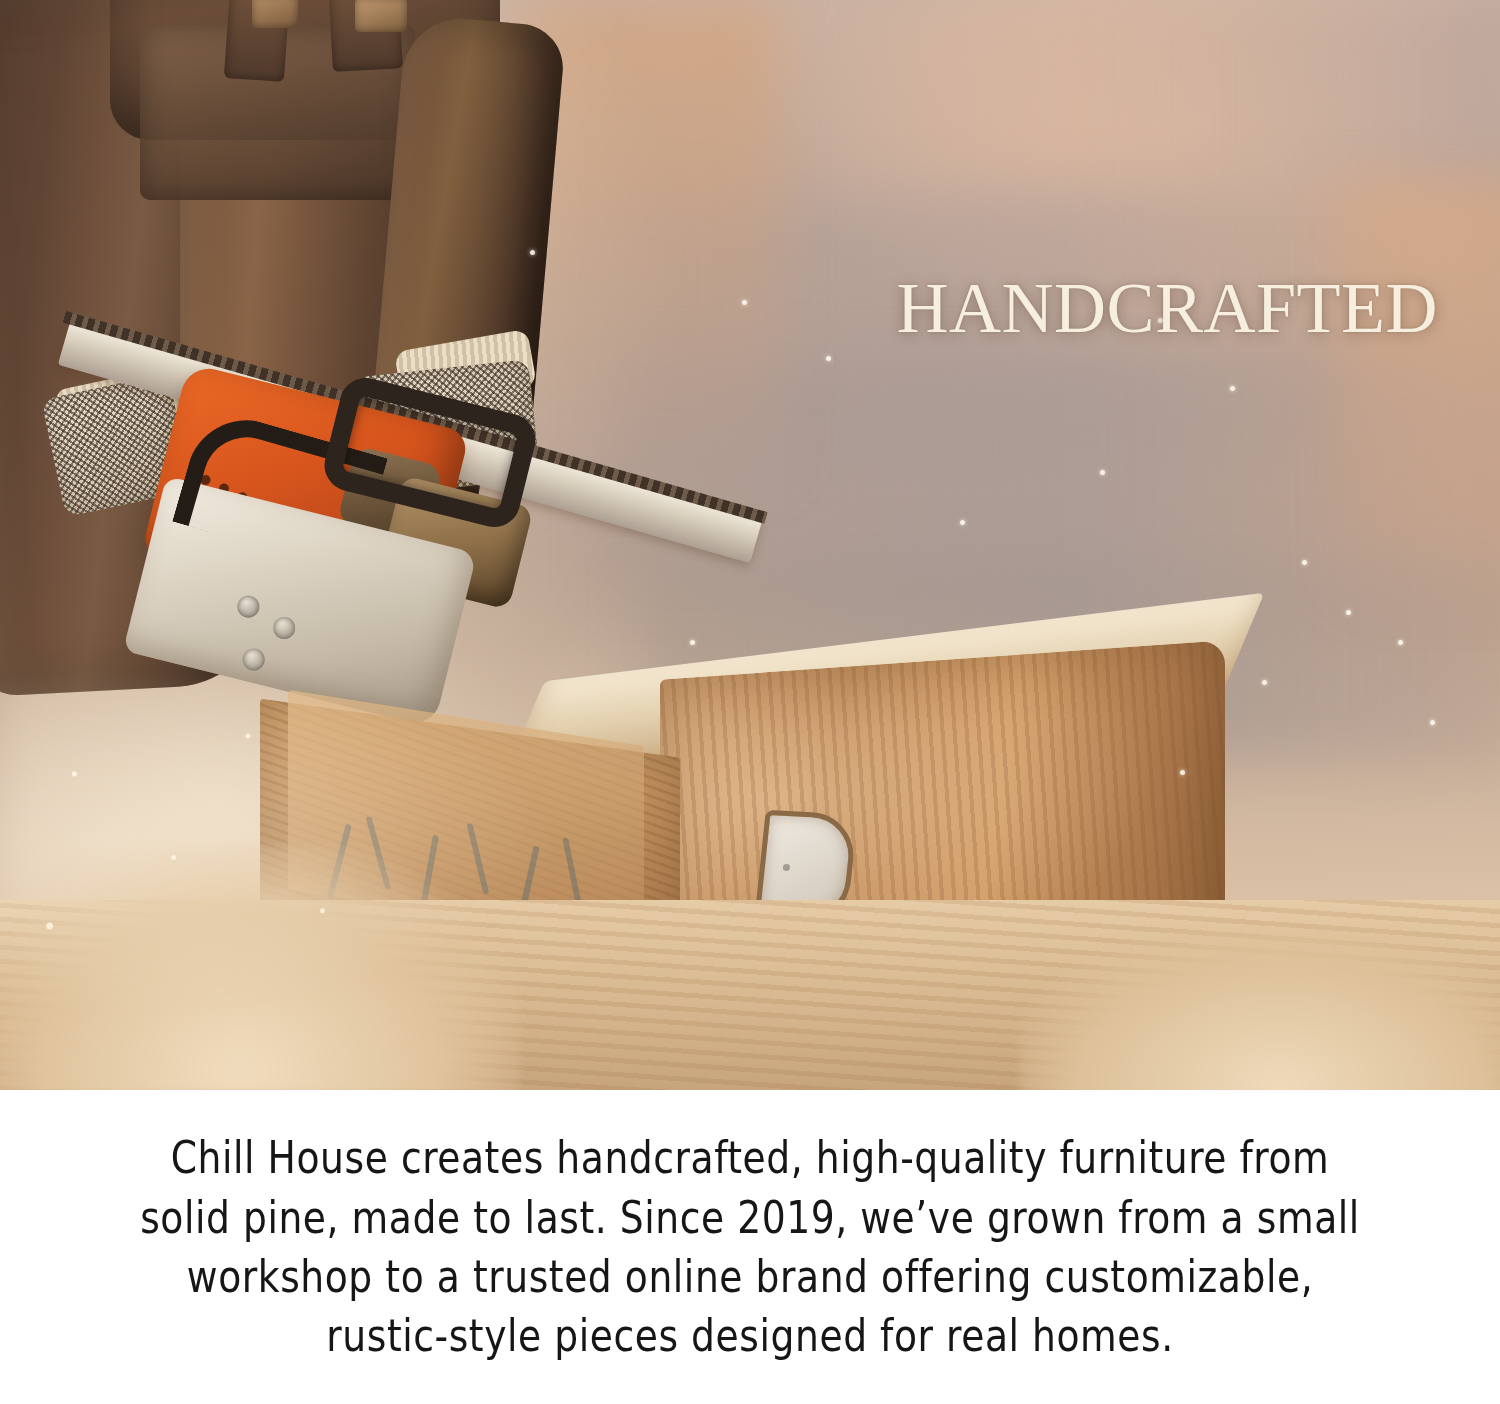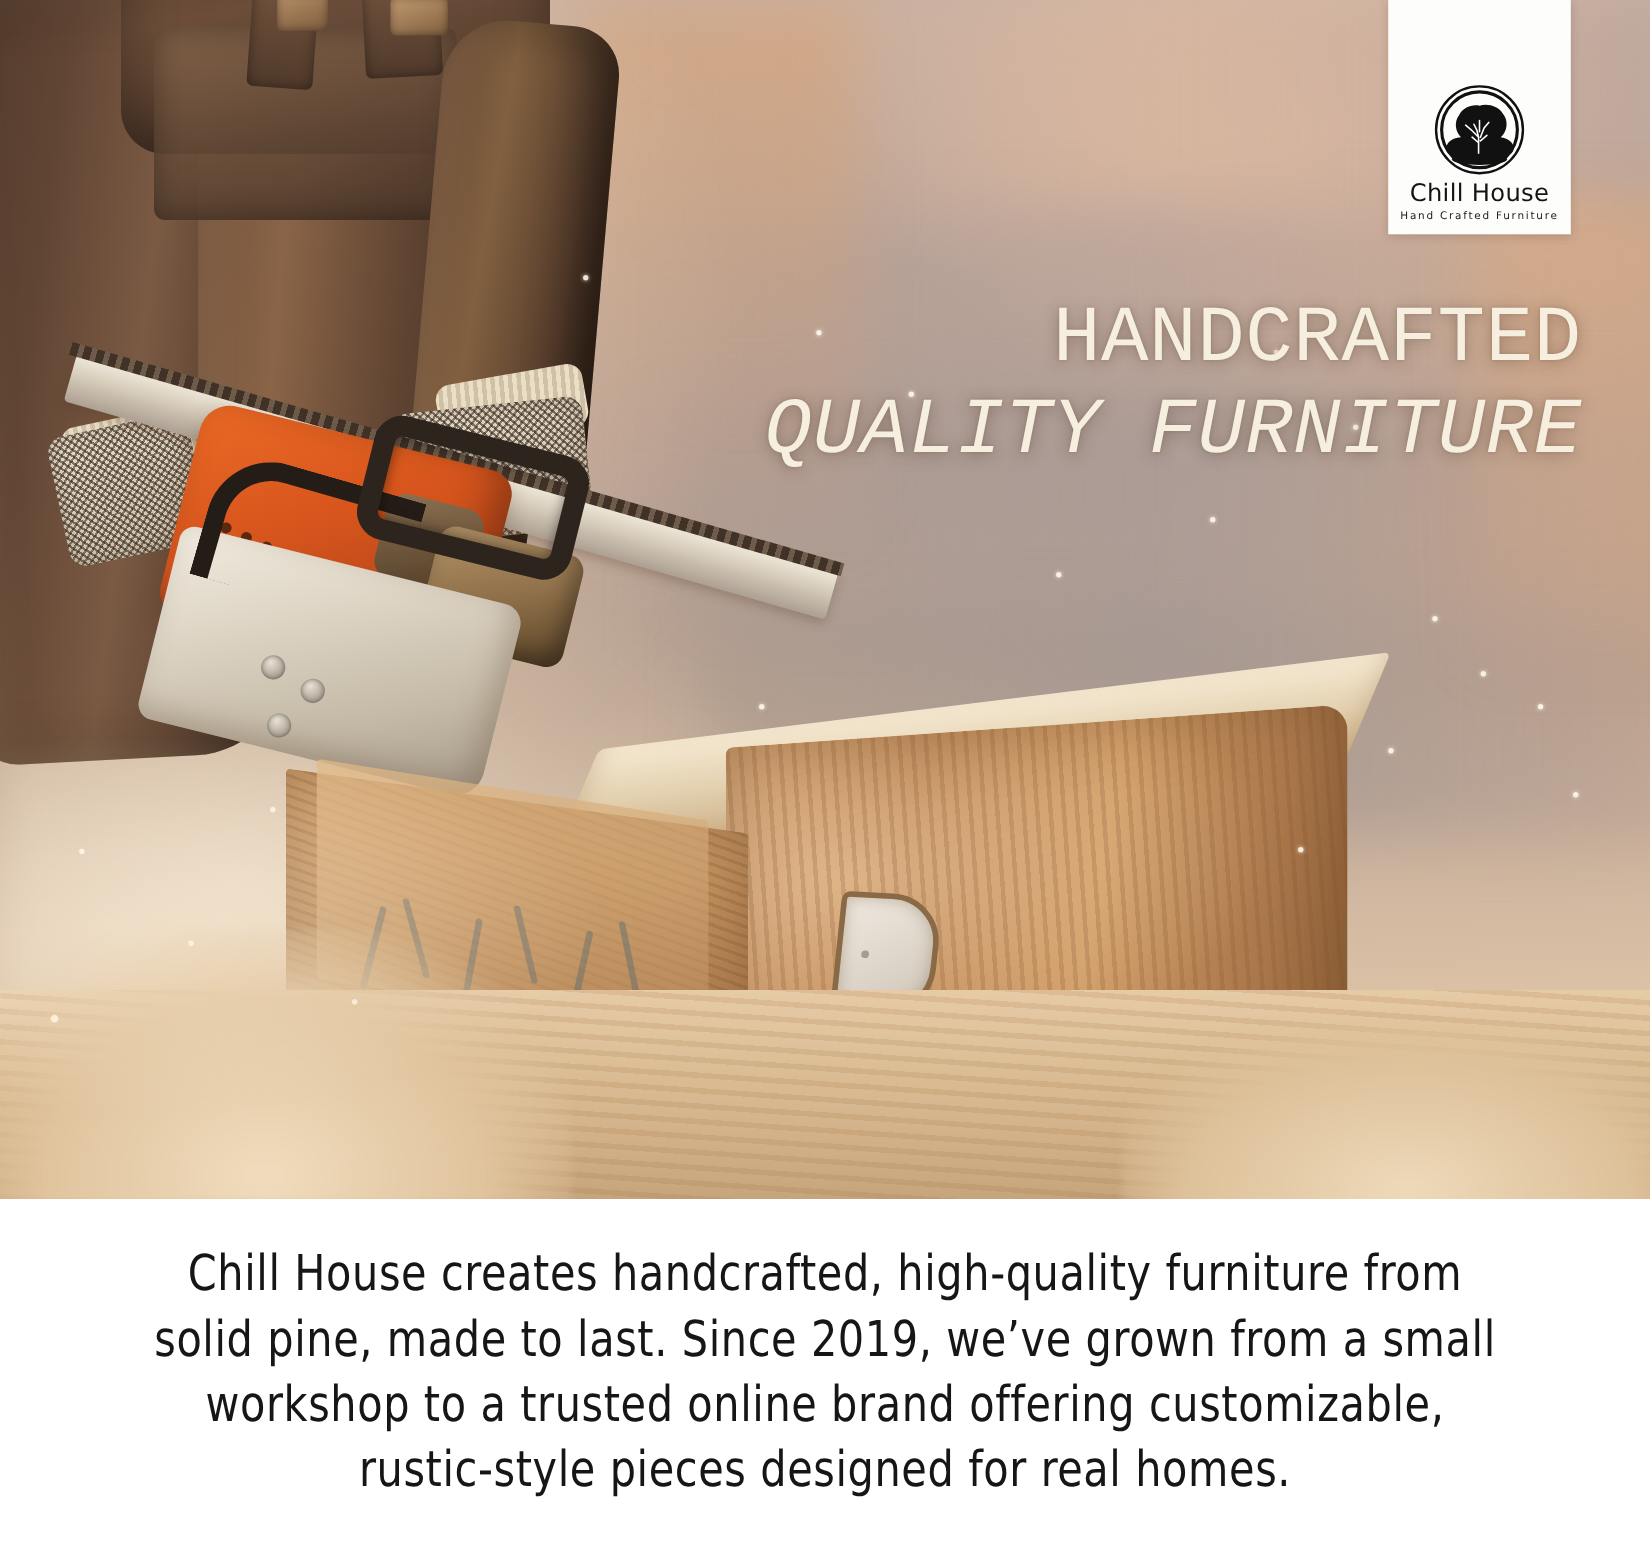--- a/index.html
+++ b/index.html
@@ -249,21 +249,21 @@
       radial-gradient(ellipse at 18% 48%, rgba(255,242,220,.4) 0%, rgba(255,240,215,0) 62%);
     filter:blur(.6px);
   }
   .specks { position:absolute; left:0; top:0; width:1500px; height:1090px; pointer-events:none; }
   .specks i { position:absolute; width:5px; height:5px; border-radius:50%; background:rgba(255,250,240,.9); box-shadow:0 0 4px rgba(255,245,225,.8); }
 
   
   .headline {
     position:absolute; right:62px; top:272px; width:840px;
     text-align:right;
-    font-family:Liberation Mono, monospace;
+    font-family:Liberation Serif, serif;
     color:#f6efdf;
     line-height:1.0;
     text-shadow:0 2px 14px rgba(60,40,25,.35), 0 0 3px rgba(90,65,45,.25);
     letter-spacing:.5px;
   }
   .hl-1 { font-size:72px; display:block; }
   .hl-2 { font-size:72px; display:block; font-style:italic; margin-top:12px; }
   .hl-3 { font-size:72px; display:block; margin-top:12px; }
 
   
@@ -391,37 +391,22 @@
       <i style="left:1100px;top:470px"></i>
         <i style="left:960px;top:520px"></i>
       <i style="left:690px;top:640px"></i>
         <i style="left:1430px;top:720px"></i>
       <i style="left:1180px;top:770px"></i>
         <i style="left:530px;top:250px"></i>
     </div>
 
     <div class="headline">
       <span class="hl-1">HANDCRAFTED</span>
-      <span class="hl-2">QUALITY FURNITURE</span>
     </div>
 
-    <div class="logo-card">
-      <svg class="logo-mark" viewBox="0 0 100 100">
-        <circle cx="50" cy="50" r="47" fill="none" stroke="#111" stroke-width="2.6"></circle>
-        <circle cx="50" cy="50" r="41" fill="none" stroke="#111" stroke-width="3.4"></circle>
-        <path d="M50 84 C28 84 14 78 14 70 C14 62 24 58 30 58 C24 52 22 42 28 34
-                 C32 26 42 22 50 24 C58 21 70 24 75 32 C82 40 80 52 73 58
-                 C80 59 87 63 87 70 C87 78 72 84 50 84 Z" fill="#111"></path>
-        <path d="M49 84 L49 58 L47 50 L44 44 M51 58 L55 48 L60 42 M49 58 L41 50 L35 45
-                 M51 62 L58 56 M49 64 L42 58 M50 52 L50 40" stroke="#fdfdfb" stroke-width="1.7" fill="none" stroke-linecap="round"></path>
-        <ellipse cx="50" cy="82" rx="30" ry="6" fill="#111"></ellipse>
-      </svg>
-      <div class="logo-name">Chill House</div>
-      <div class="logo-tag">Hand Crafted Furniture</div>
-    </div>
 
   </div>
 
   <div class="copy">
     <p>Chill House creates handcrafted, high-quality furniture from solid pine, made to last. Since 2019, we’ve grown from a small workshop to a trusted online brand offering customizable, rustic-style pieces designed for real homes.</p>
   </div>
 
 </div>
 
 </body></html>

